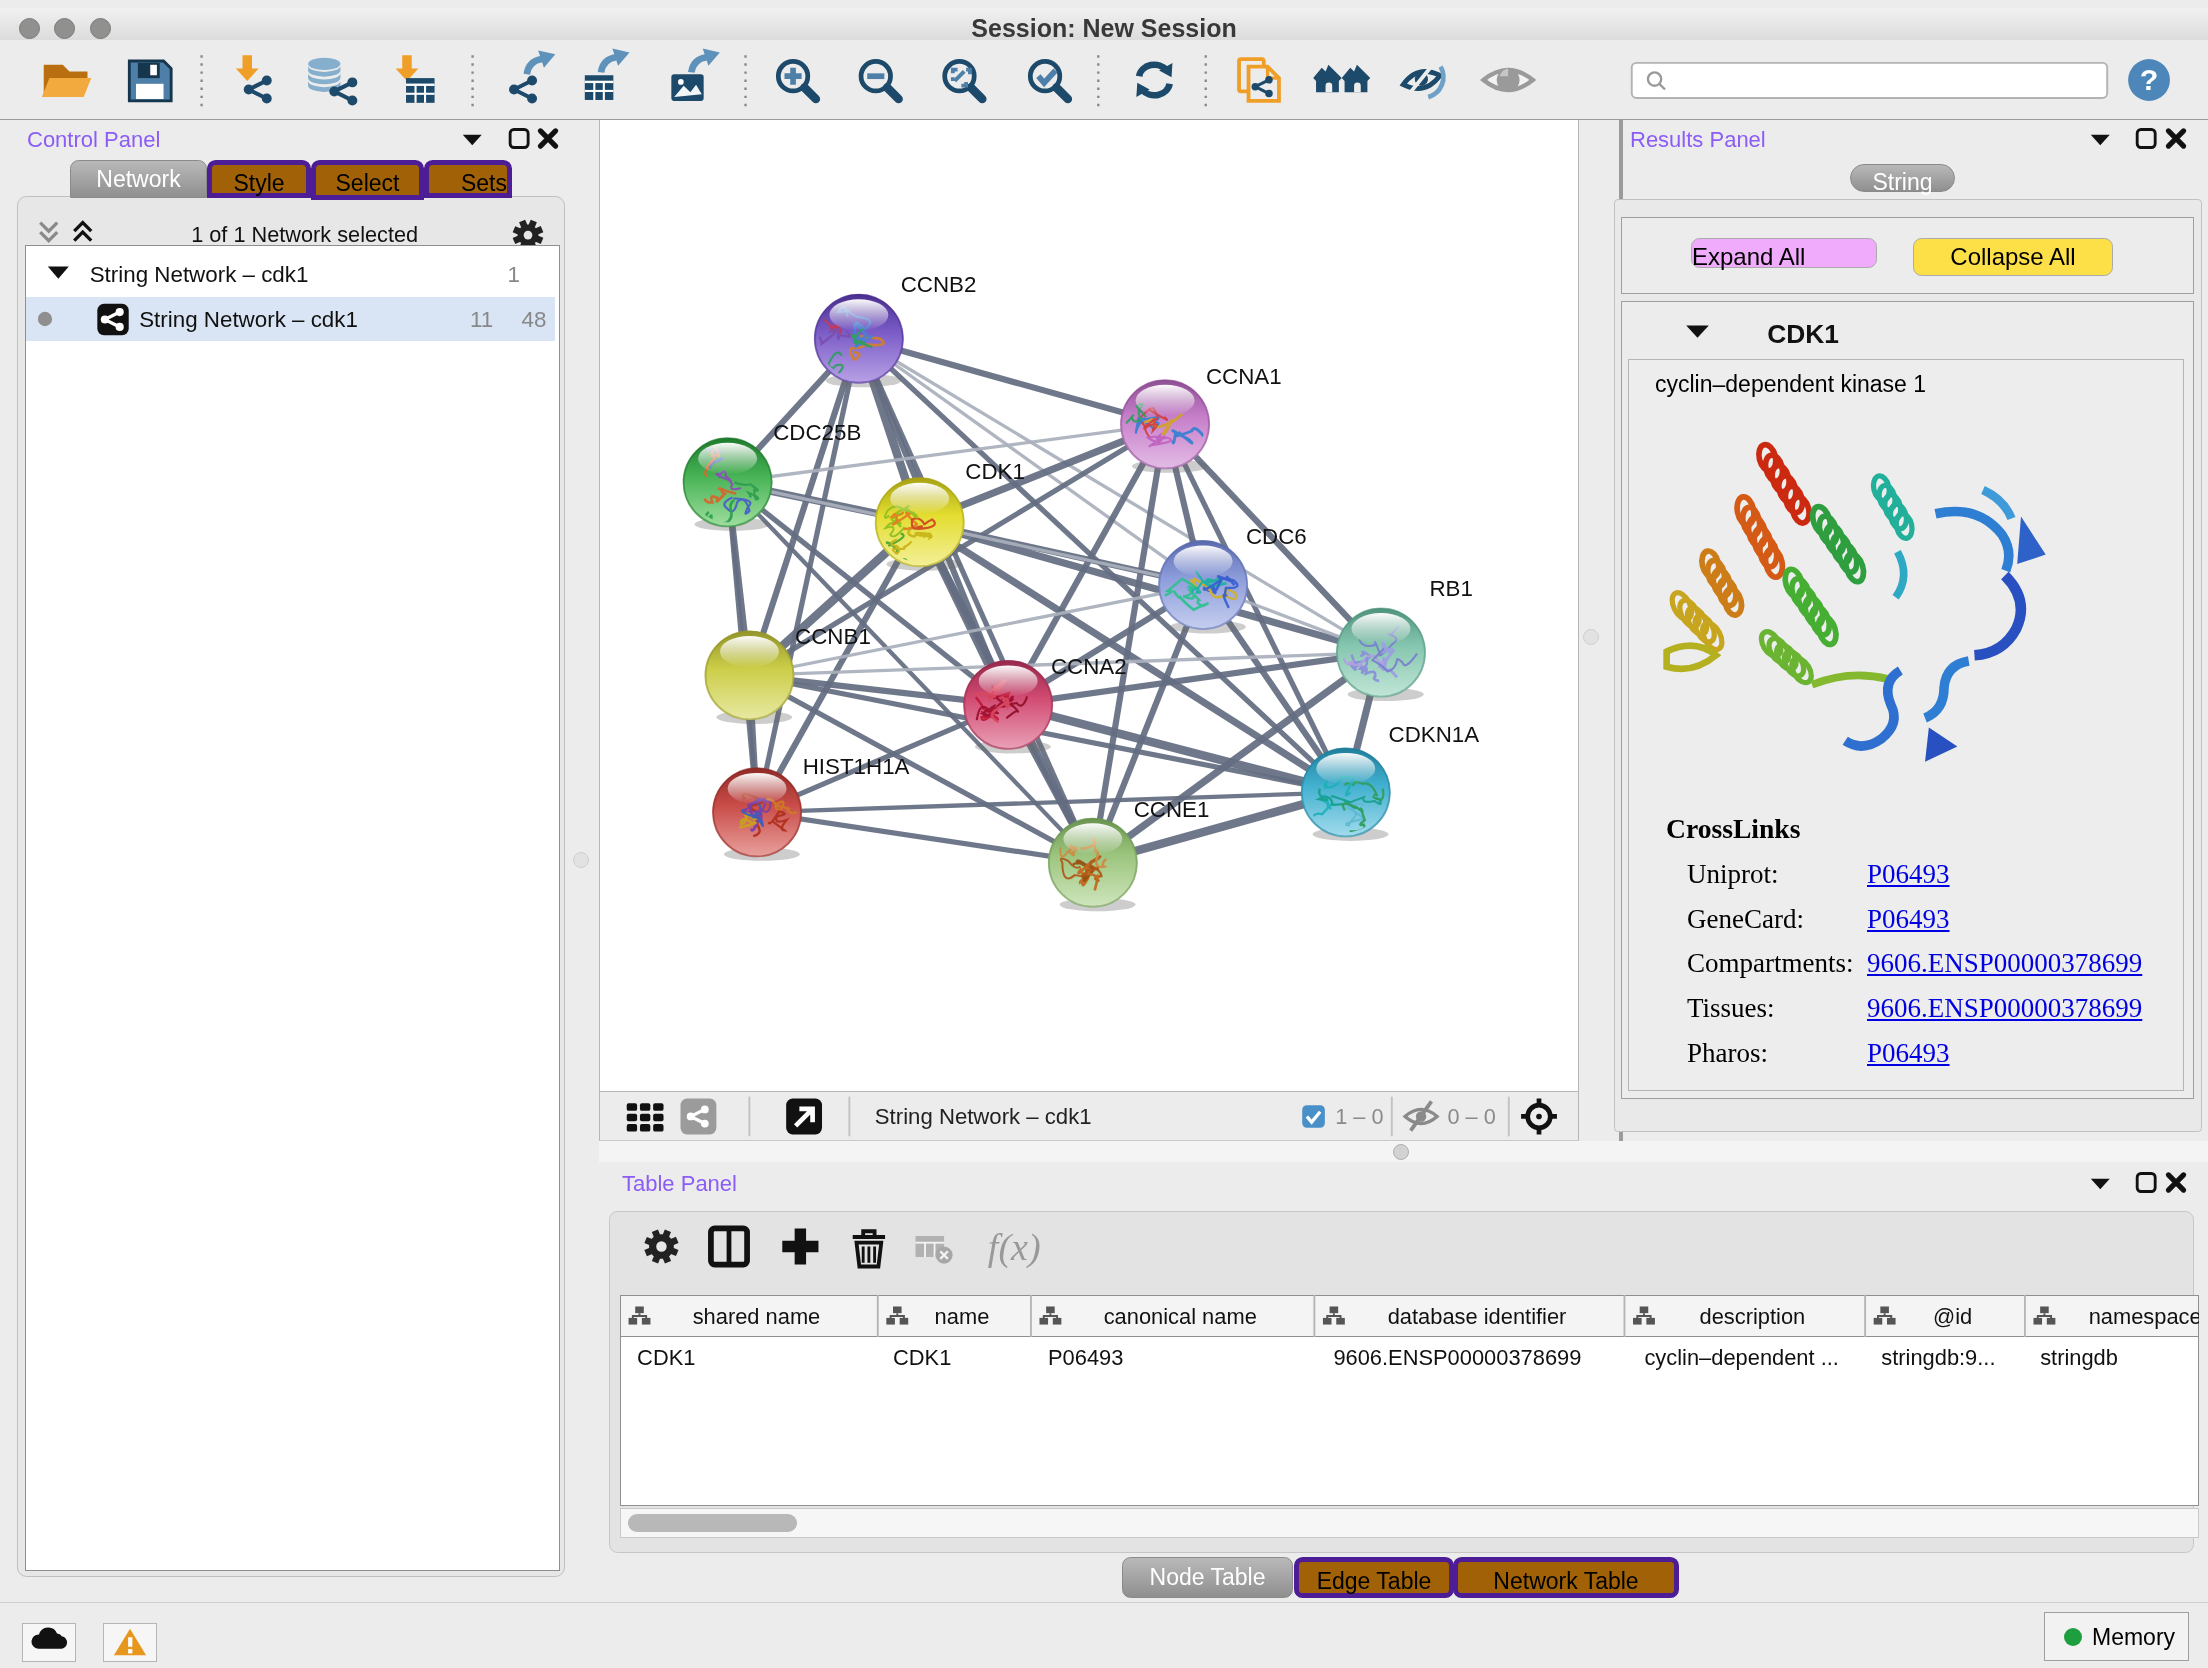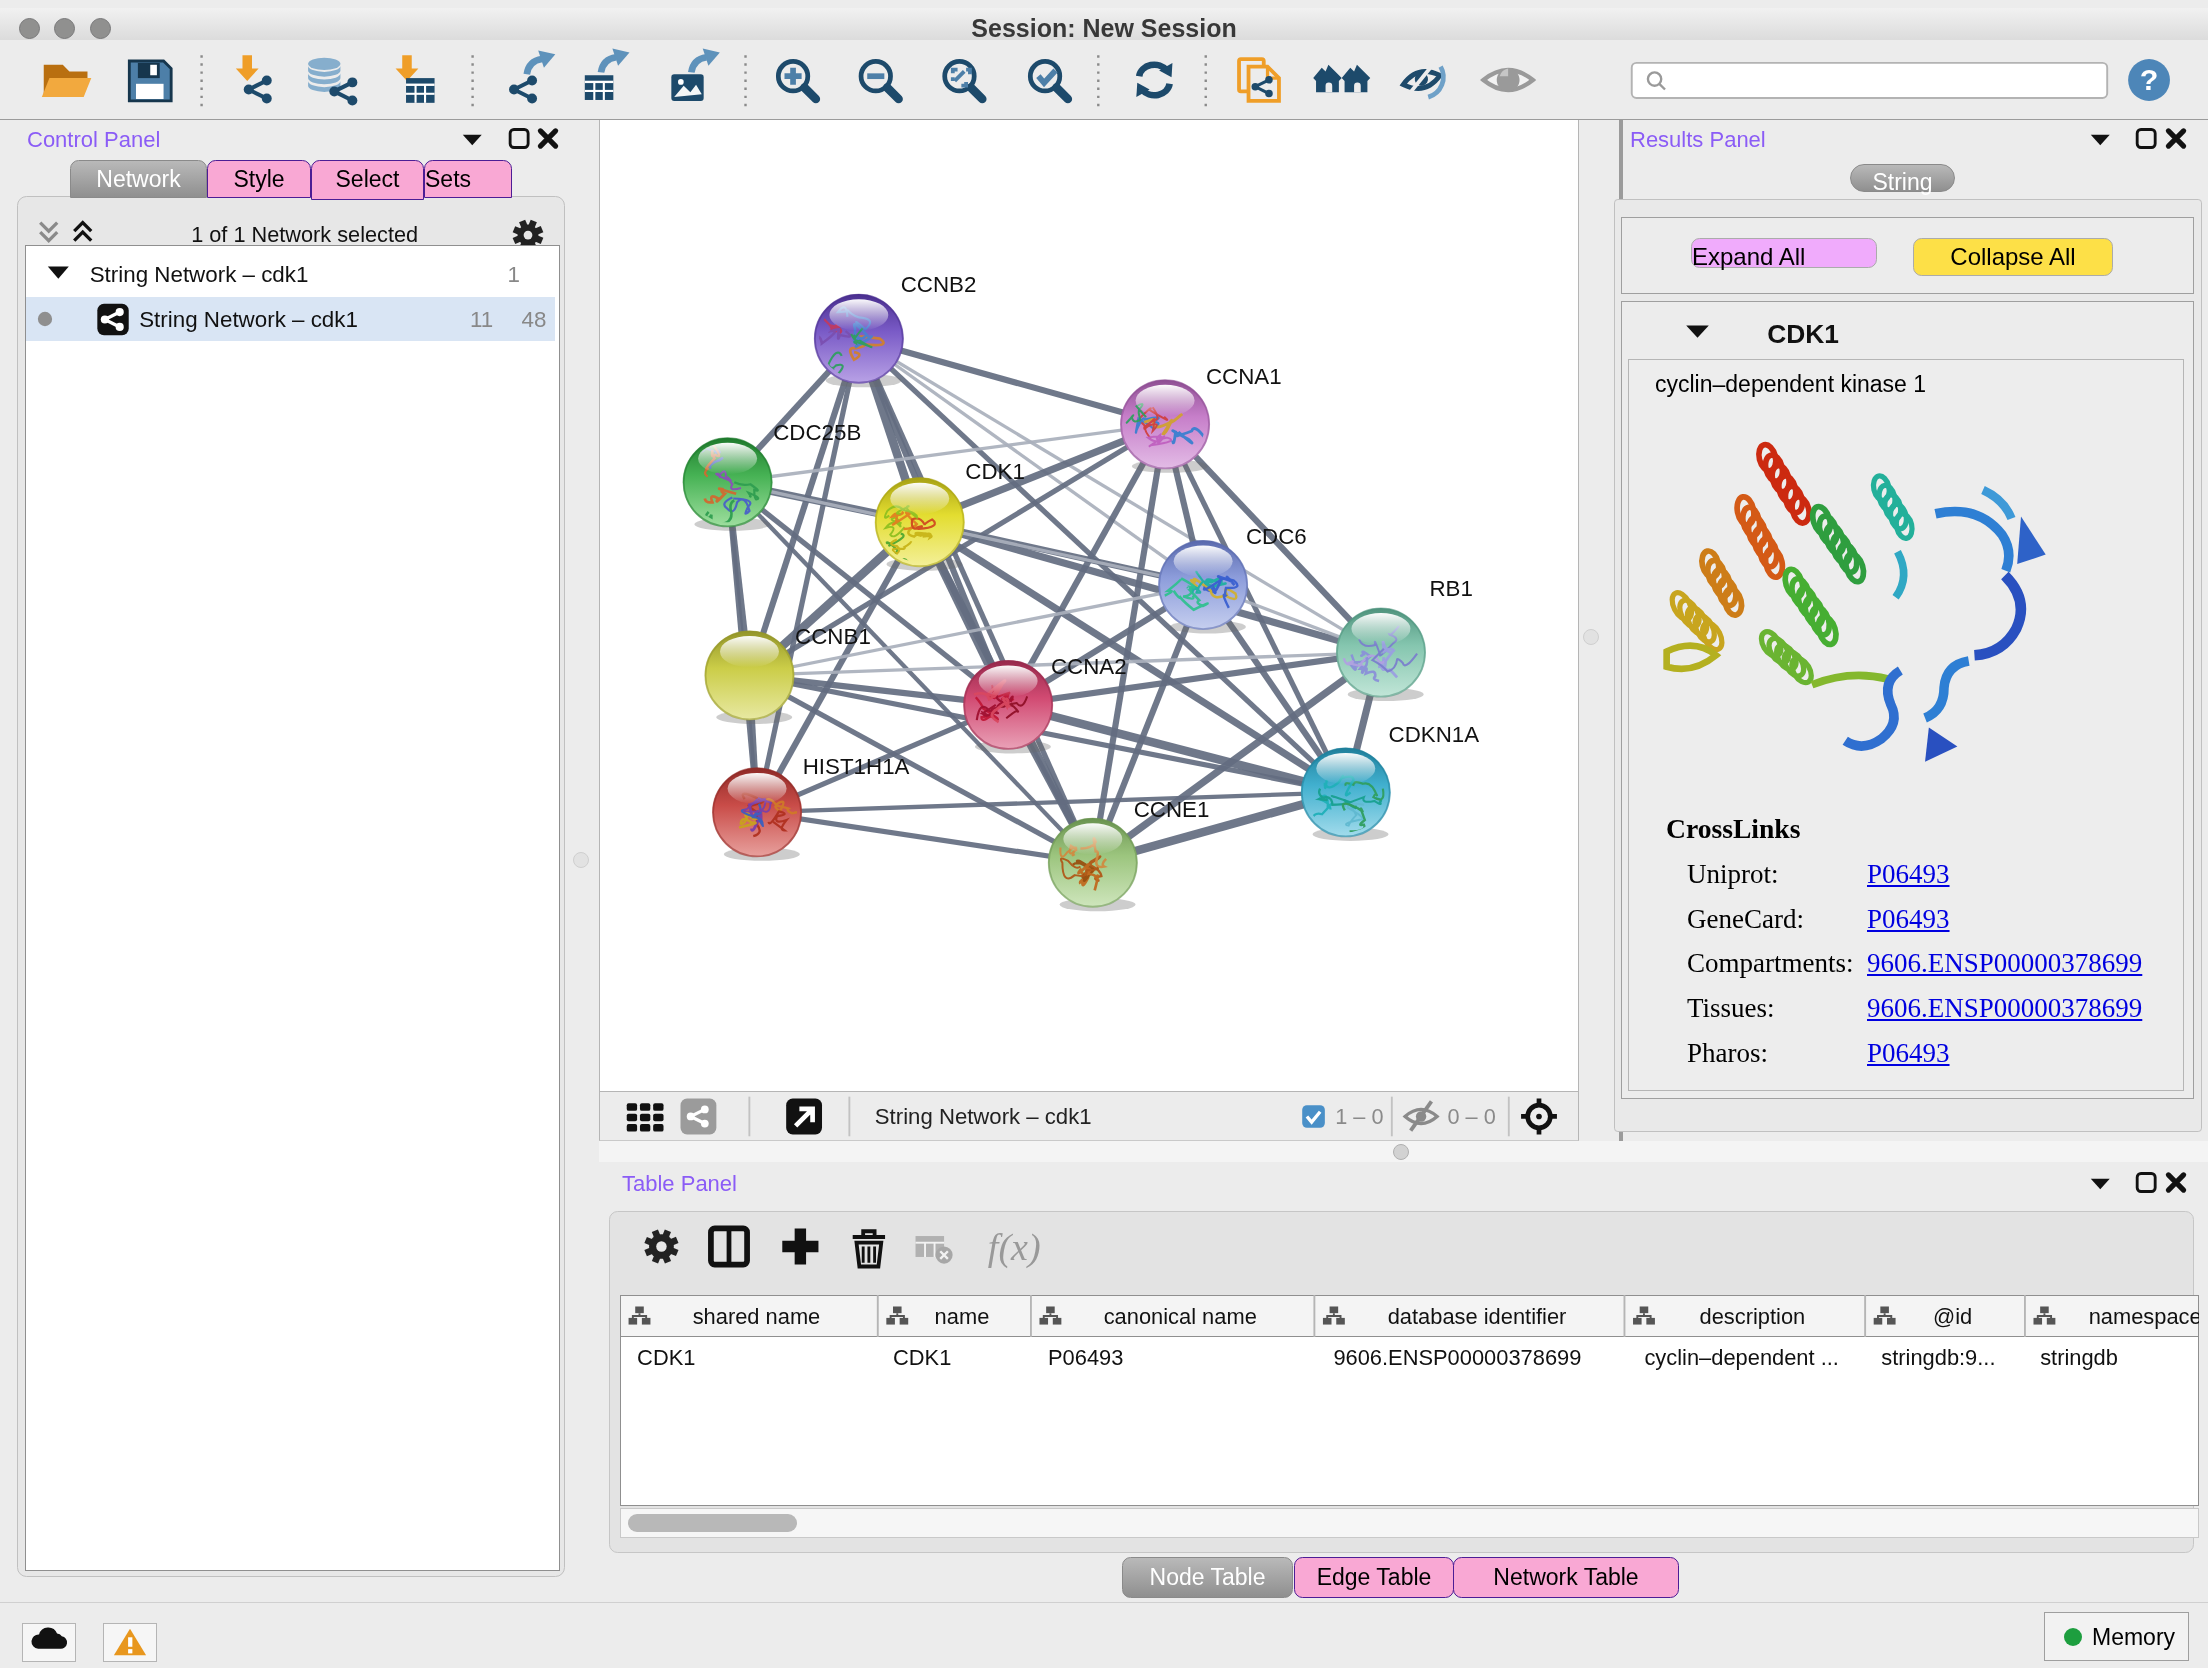--- a/index.html
+++ b/index.html
@@ -2,21 +2,21 @@
 <html style="font-size:15px"><head><meta charset="utf-8"><title>Session: New Session</title>
 <style>
 *{margin:0;padding:0;box-sizing:border-box}
 html,body{width:2208px;height:1668px;overflow:hidden;background:#ececec;
  font-family:"Liberation Sans",sans-serif;-webkit-font-smoothing:antialiased}
 .abs{position:absolute}
 .ptitle{font-size:22px;color:#8b5cf6}
 .tl{position:absolute;top:9.5px;width:21px;height:21px;border-radius:50%;
  background:#90908f;border:1px solid #79797a}
 .tabsel{background:linear-gradient(#b9b9b9,#8f8f8f);color:#fff;border:1px solid #8a8a8a}
-.tabun{background:#f9a8d4;color:#000;border:1px solid #4c1d95}
+.tabun{background:#a16207;color:#000;border:5px solid #4c1d95}
 </style></head><body>
 <div class="abs" style="left:0;top:8px;width:100%;height:40px;background:linear-gradient(#f1f1f1,#d7d7d7);border-bottom:1px solid #a6a6a6">
     <div class="tl" style="left:19px"></div>
     <div class="tl" style="left:54px"></div>
     <div class="tl" style="left:90px"></div>
     <div style="text-align:center;font-size:25px;line-height:40px;color:#383838;font-weight:bold">Session: New Session</div>
   </div>
 <div class="abs" style="left:0;top:40px;width:100%;height:80px;background:#ececec;border-bottom:1.9px solid #9b9b9b"></div>
 <svg width="2208" height="80" style="position:absolute;left:0;top:40px" viewBox="0 0 2322 84">
     <line x1="212" y1="16" x2="212" y2="70" stroke="#8a8a8a" stroke-width="2.5" stroke-dasharray="2.5 6"></line>
@@ -120,21 +120,21 @@
   </svg>
 <div class="abs ptitle" style="left:27px;top:127px">Control Panel</div>
 <svg class="abs" style="left:459px;top:127px" width="107" height="23" viewBox="0 0 113 24">
     <path d="M 4 8 l 20 0 l -10 11 z" fill="#111"></path>
     <rect x="54" y="2.5" width="19" height="19" rx="4" fill="none" stroke="#111" stroke-width="3"></rect>
     <path d="M 86 4 l 16 16 M 102 4 l -16 16" stroke="#111" stroke-width="5.5" stroke-linecap="round"></path>
   </svg>
 <div class="abs tabsel" style="left:70px;top:160px;width:137px;height:38px;border-radius:8.6px 8.6px 0 0;font-size:23px;text-align:center;line-height:36px;z-index:3">Network</div>
 <div class="abs tabun" style="left:207px;top:160px;width:104px;height:38px;border-radius:8.6px 8.6px 0 0;font-size:23px;text-align:center;line-height:36px;z-index:3">Style</div>
 <div class="abs tabun" style="left:311px;top:160px;width:113px;height:40px;border-radius:8.6px 8.6px 0 0;font-size:23px;text-align:center;line-height:36px;z-index:3">Select</div>
-<div class="abs tabun" style="left:424px;top:160px;width:88px;height:38px;border-radius:8.6px 8.6px 0 0;font-size:23px;text-align:left;line-height:36px;z-index:3">Sets</div>
+<div class="abs tabun" style="left:424px;top:160px;width:88px;height:38px;border-radius:8.6px 8.6px 0 0;font-size:23px;text-align:right;line-height:36px;z-index:3">Sets</div>
 <div class="abs" style="left:17px;top:196px;width:548px;height:1381px;background:#e7e7e7;border:1px solid #c0c0c0;border-radius:9.5px;z-index:1"></div>
 <svg class="abs" style="left:28.5px;top:217px;z-index:2" width="523" height="34" viewBox="0 0 550 36">
     <path d="M 10 6 l 9 9 l 9 -9 M 10 16 l 9 9 l 9 -9" stroke="#8a8a8a" stroke-width="3.5" fill="none"></path>
     <path d="M 46 15 l 9 -9 l 9 9 M 46 25 l 9 -9 l 9 9" stroke="#111" stroke-width="3.5" fill="none"></path>
     <text x="290" y="26" text-anchor="middle" font-size="23" fill="#111" font-family="Liberation Sans, sans-serif">1 of 1 Network selected</text>
   </svg>
 <svg class="abs" style="left:504px;top:217px;z-index:2" width="48" height="38" viewBox="0 0 50 40">
     <circle cx="25" cy="19" r="11" fill="#222"></circle>
     <line x1="30.1" y1="21.1" x2="39.8" y2="25.1" stroke="#222" stroke-width="7"></line>
     <line x1="27.1" y1="24.1" x2="31.2" y2="33.8" stroke="#222" stroke-width="7"></line>

